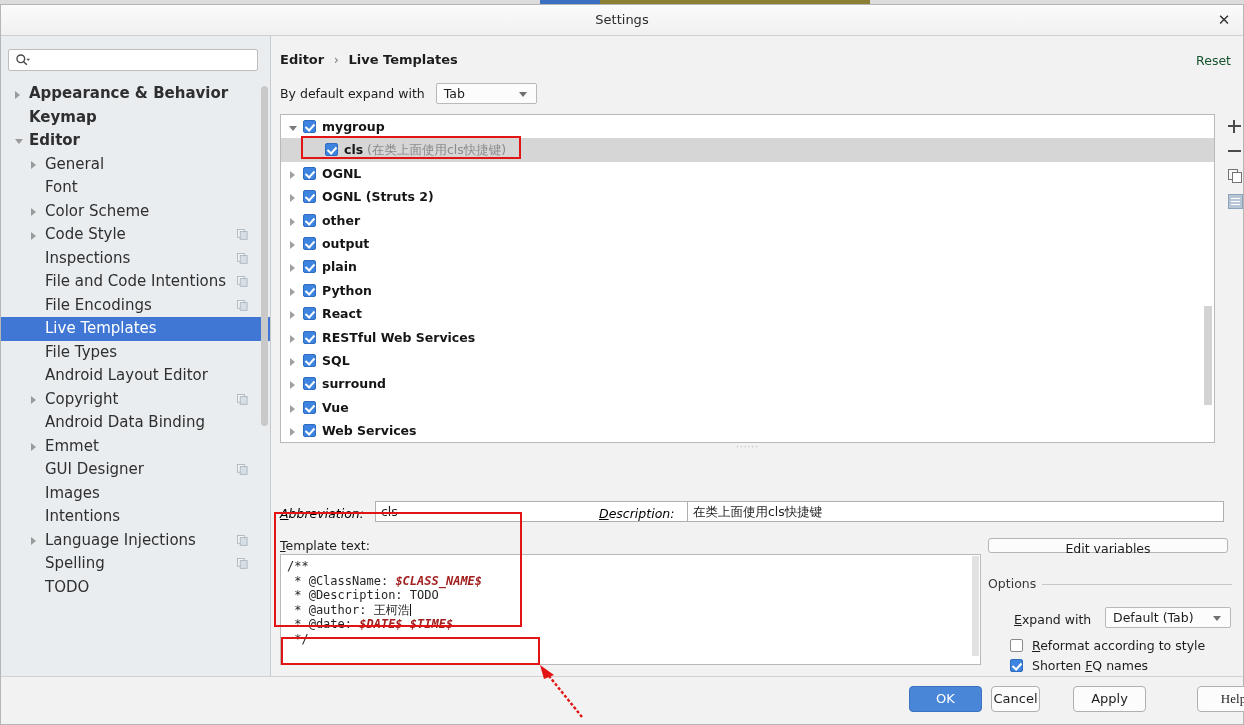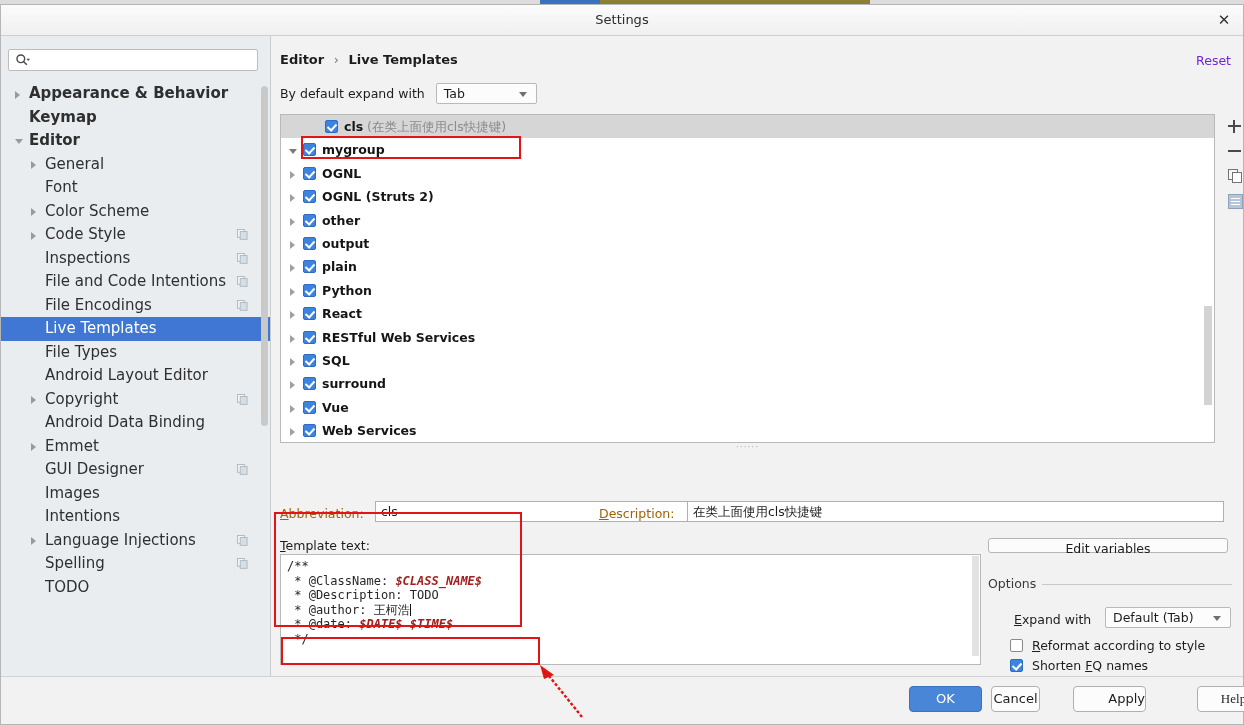--- a/index.html
+++ b/index.html
@@ -82,21 +82,21 @@
   }
 
   
   .main{
     position:absolute;left:271px;top:0;right:0;bottom:47px;
     background:#f2f2f2;
   }
   .breadcrumb{position:absolute;left:8px;top:16px;font-size:13px;font-weight:bold;color:#1d1d1d;}
   .breadcrumb .sep{font-weight:normal;color:#777;margin:0 5px;}
   .reset-link{
-    position:absolute;right:12px;top:17px;font-size:12.5px;color:#6d28d9;cursor:default;
+    position:absolute;right:12px;top:17px;font-size:12.5px;color:#14532d;cursor:default;
   }
   .expandrow{position:absolute;left:8px;top:47px;}
   .expandrow .lbl{display:inline-block;vertical-align:middle;font-size:12.5px;}
   .combo{
     display:inline-block;vertical-align:middle;margin-left:7px;
     position:relative;width:101px;height:21px;
     background:#fcfcfc;border:1px solid #b9b9b9;border-radius:2px;box-sizing:border-box;
     font-size:12.5px;line-height:19px;padding-left:7px;cursor:default;
   }
   .combo .caret{
@@ -141,21 +141,21 @@
   .tb .plus-h,.tb .plus-v,.tb .minus{position:absolute;background:#4a4a4a;}
   .tb .plus-h{left:5px;top:11px;width:13px;height:2px;}
   .tb .plus-v{left:10px;top:6px;width:2px;height:13px;}
   .tb .minus{left:5px;top:11px;width:13px;height:2px;}
   .tb .cp1{position:absolute;left:5px;top:5px;width:8px;height:9px;border:1.5px solid #737373;background:#f7f7f7;}
   .tb .cp2{position:absolute;left:9px;top:8px;width:8px;height:9px;border:1.5px solid #737373;background:#fff;}
   .tb .lst{position:absolute;left:5px;top:5px;width:13px;height:13px;background:#b6c6d6;border:1px solid #8fa3b8;}
   .tb .lst i{position:absolute;left:2px;width:9px;height:1.5px;background:#fff;}
 
   
-  .fld-label{position:absolute;font-size:12.5px;color:#a16207;}
+  .fld-label{position:absolute;font-size:12.5px;color:#000000;font-style:italic;}
   .u{text-decoration:underline;}
   .tinput{
     position:absolute;height:21px;background:#fff;border:1px solid #b0b0b0;
     box-sizing:border-box;font-size:12.5px;line-height:19px;padding-left:5px;
     color:#1d1d1d;white-space:nowrap;overflow:hidden;
   }
 
   
   .tt-label{position:absolute;left:8px;top:502px;font-size:12.5px;}
   .editor{
@@ -405,31 +405,31 @@
         <div class="expandrow">
           <span class="lbl">By default expand with</span>
           <span class="combo">
             <span>Tab</span>
             <span class="caret"></span>
           </span>
         </div>
 
         <div class="tpl-wrap">
 
+          <div class="trow lv1">
+            <span class="td"></span>
+            <span class="cbx"></span>
+            <span class="tlabel">mygroup</span>
+          </div>
+
           <div class="trow lv2 hl">
             <span class="cbx"></span>
             <span class="tlabel">
               <span>cls</span><span class="tdesc"> (在类上面使用cls快捷键)</span>
             </span>
-          </div>
-
-          <div class="trow lv1">
-            <span class="td"></span>
-            <span class="cbx"></span>
-            <span class="tlabel">mygroup</span>
           </div>
 
           <div class="trow lv1">
             <span class="ta"></span>
             <span class="cbx"></span>
             <span class="tlabel">OGNL</span>
           </div>
 
           <div class="trow lv1">
             <span class="ta"></span>
@@ -575,21 +575,21 @@
         <div class="warnbar">
           <span class="wicon"></span><span>No applicable contexts yet.</span>
           <span class="define">Define</span>
         </div>
 
       </div>
 
       <div class="footer">
         <div class="btn primary" style="left:908px;width:73px;">OK</div>
         <div class="btn" style="left:990px;width:49px;">Cancel</div>
-        <div class="btn" style="left:1072px;width:73px;text-align:right;">Apply</div>
+        <div class="btn" style="left:1072px;width:73px;">Apply</div>
         <div class="btn" style="left:1196px;width:73px;font-family:Liberation Serif, serif;">Help</div>
       </div>
 
     </div>
   </div>
 
   <div class="anno" style="left:301px;top:136px;width:220px;height:23px;"></div>
   <div class="anno" style="left:274px;top:512px;width:248px;height:115px;"></div>
   <div class="anno" style="left:281px;top:637px;width:259px;height:28px;"></div>
 

